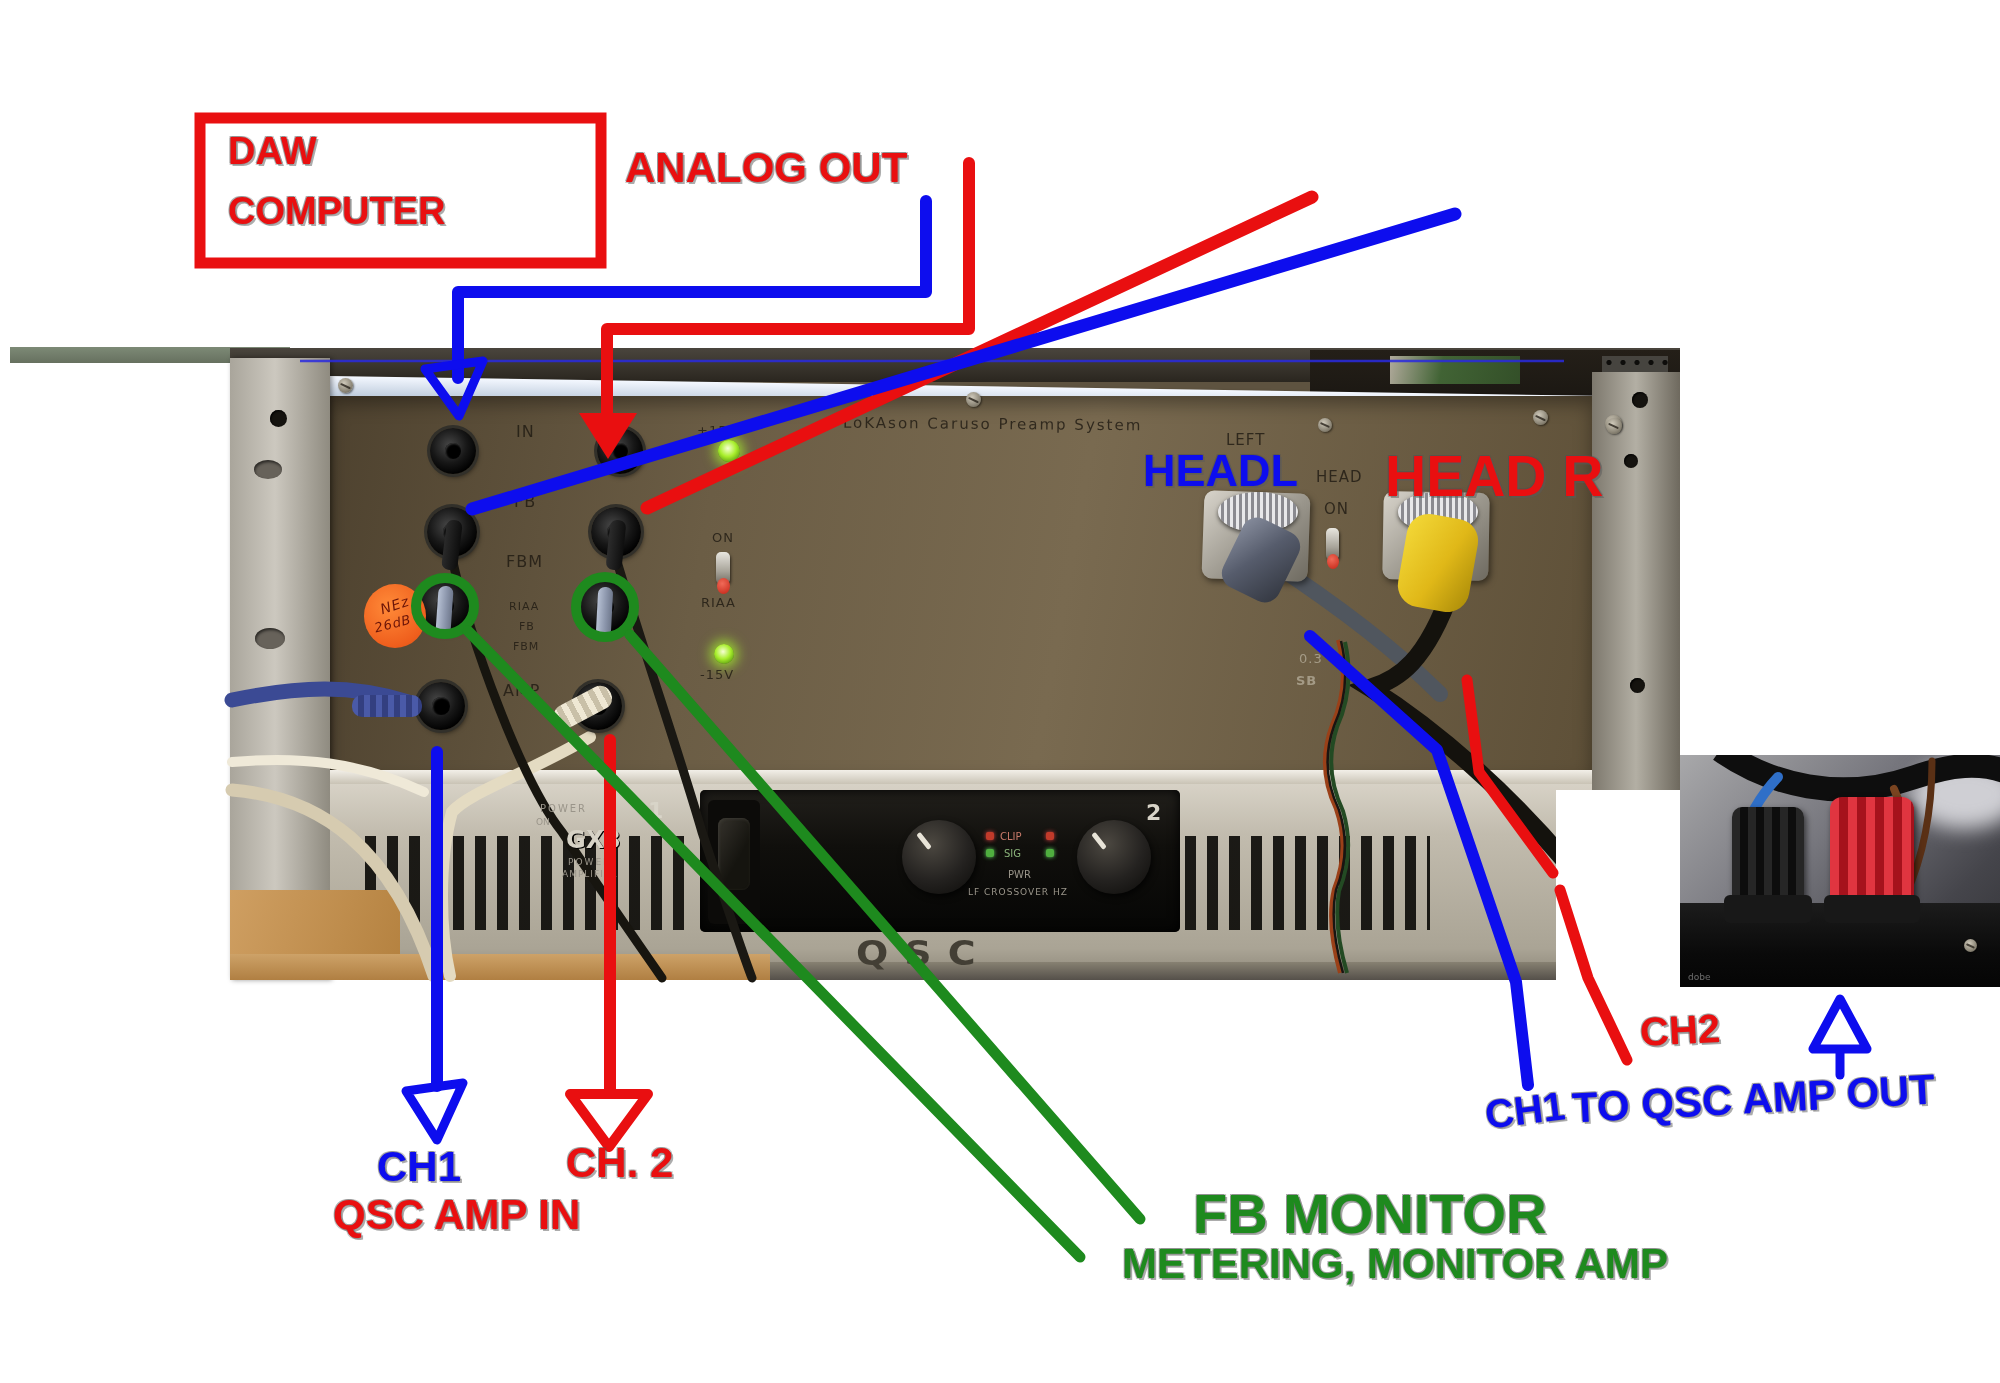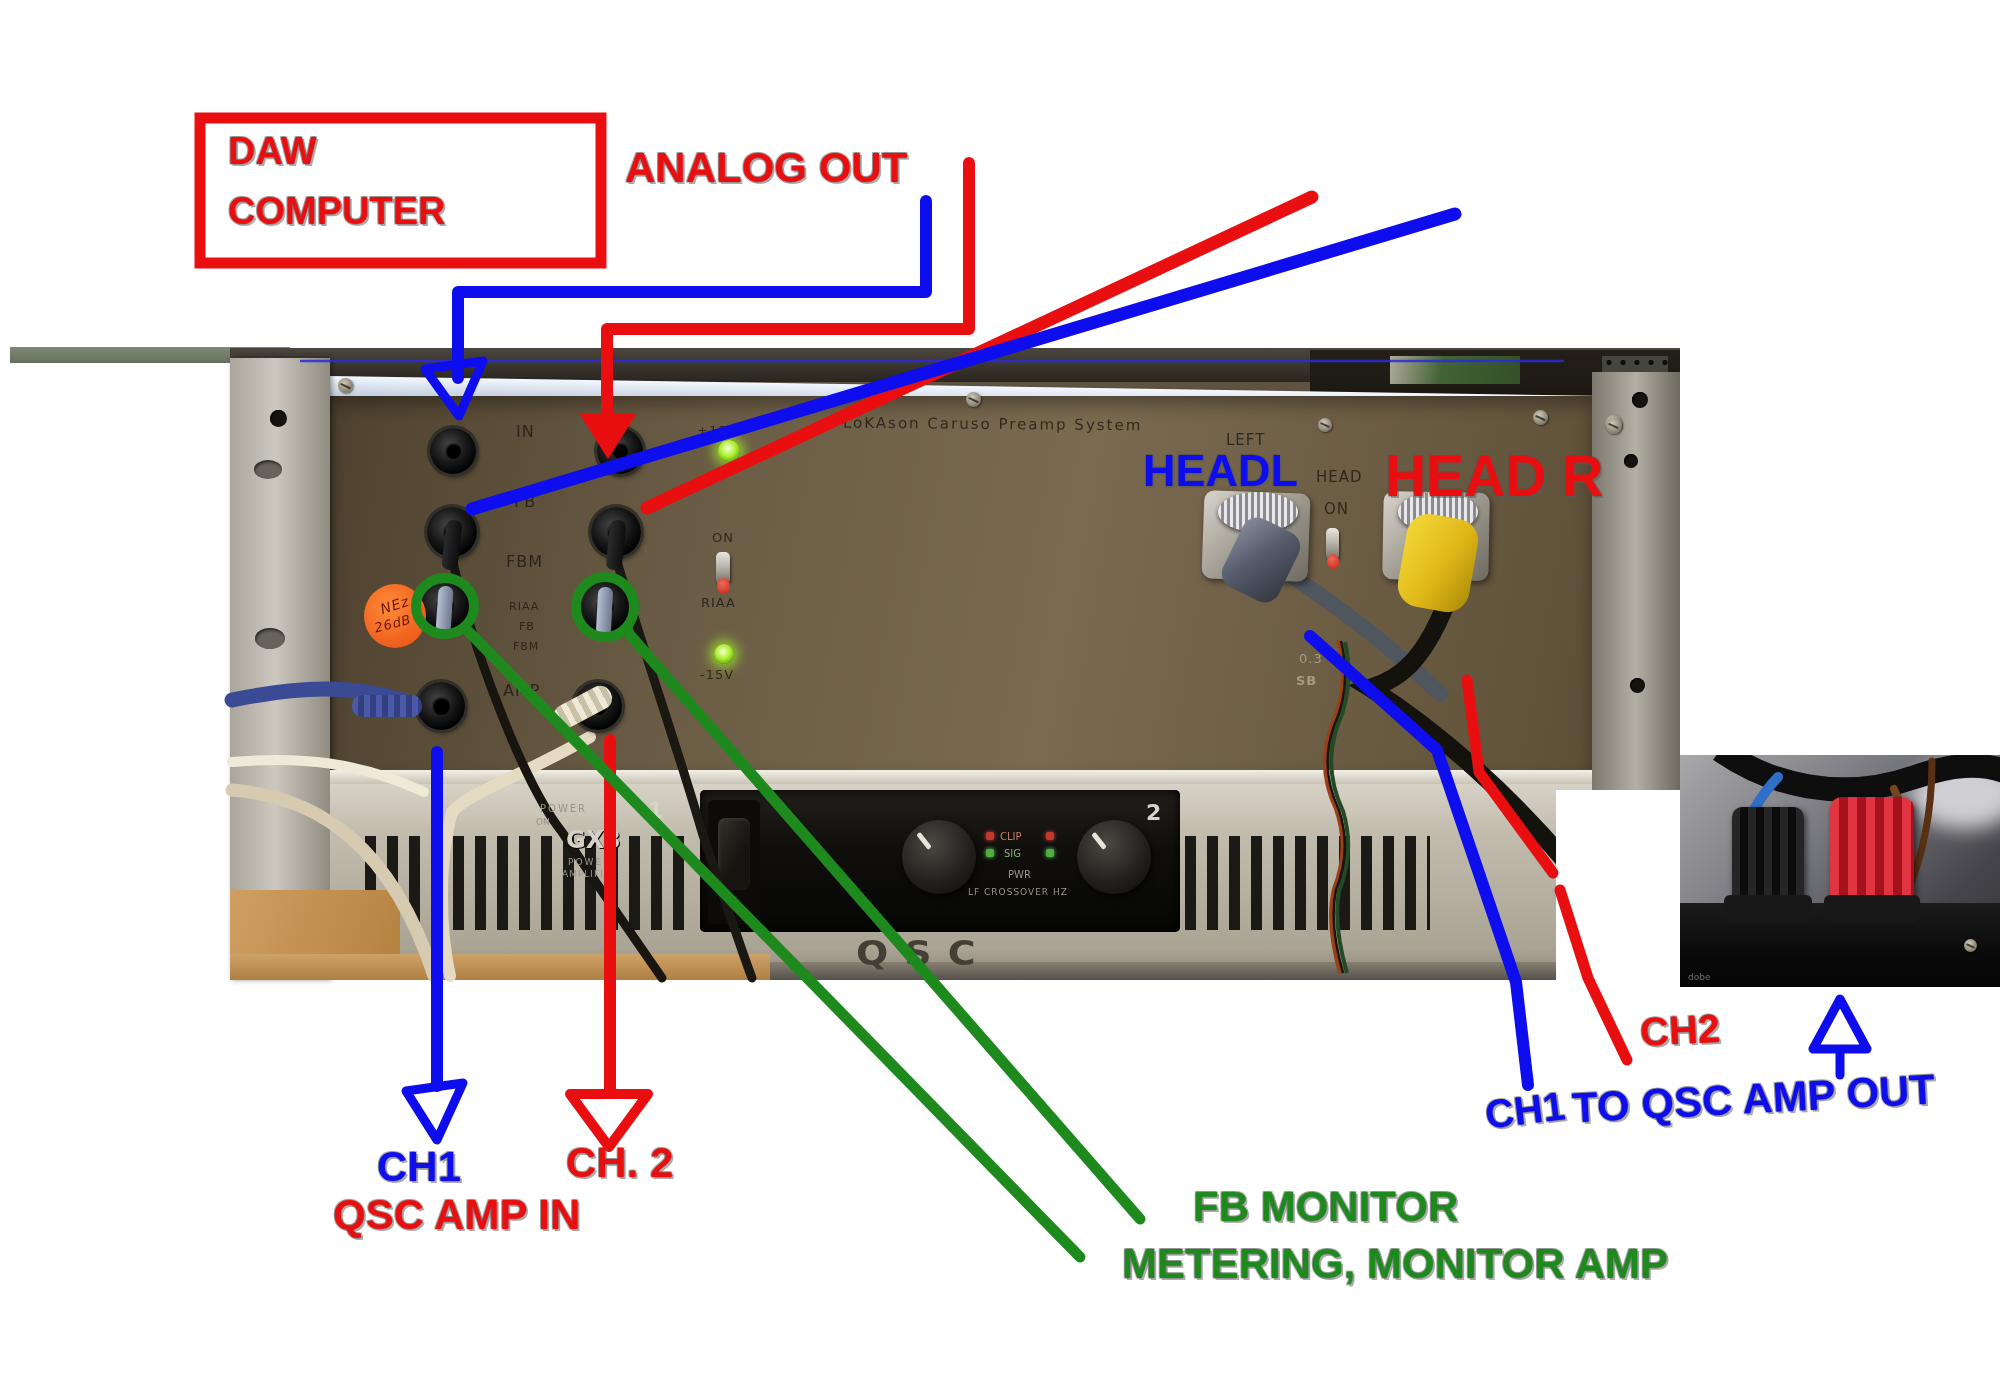--- a/index.html
+++ b/index.html
@@ -257,16 +257,16 @@
   <div class="lbl red oshadow" style="left:228px;top:192px;font-size:38px;">COMPUTER</div>
   <div class="lbl red oshadow" style="left:625px;top:147px;font-size:42px;">ANALOG OUT</div>
   <div class="lbl blue oshadow" style="left:1143px;top:448px;font-size:45px;">HEADL</div>
   <div class="lbl red oshadow" style="left:1385px;top:448px;font-size:57px;">HEAD R</div>
   <div class="lbl blue oshadow" style="left:377px;top:1146px;font-size:42px;">CH1</div>
   <div class="lbl red oshadow" style="left:566px;top:1142px;font-size:42px;">CH. 2</div>
   <div class="lbl red oshadow" style="left:333px;top:1194px;font-size:42px;">QSC AMP IN</div>
   <div class="lbl red oshadow" style="left:1640px;top:1010px;font-size:40px;transform:rotate(-3deg);">CH2</div>
   <div class="lbl blue oshadow" style="left:1485px;top:1090px;font-size:40px;transform:rotate(-7deg);">CH1</div>
   <div class="lbl blue oshadow" style="left:1572px;top:1078px;font-size:42px;transform:rotate(-3deg);">TO QSC AMP OUT</div>
-  <div class="lbl green oshadow" style="left:1193px;top:1186px;font-size:42px;">FB MONITOR</div>
+  <div class="lbl green oshadow" style="left:1193px;top:1186px;font-size:56px;">FB MONITOR</div>
   <div class="lbl green oshadow" style="left:1122px;top:1243px;font-size:42px;">METERING, MONITOR AMP</div>
 
 </div>
 
 </body></html>

